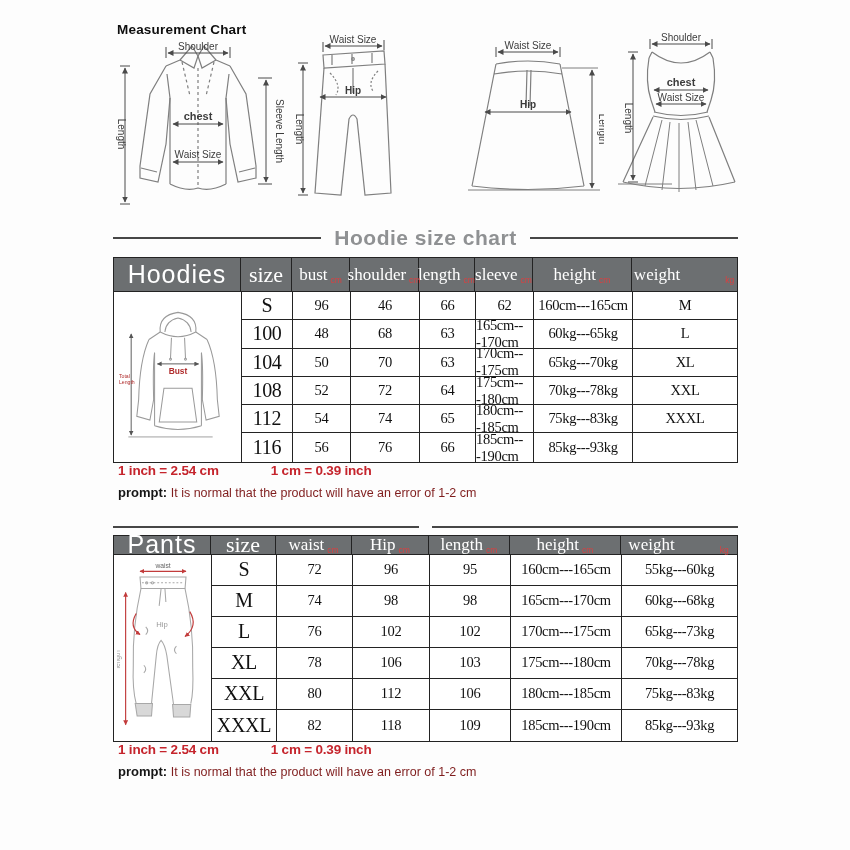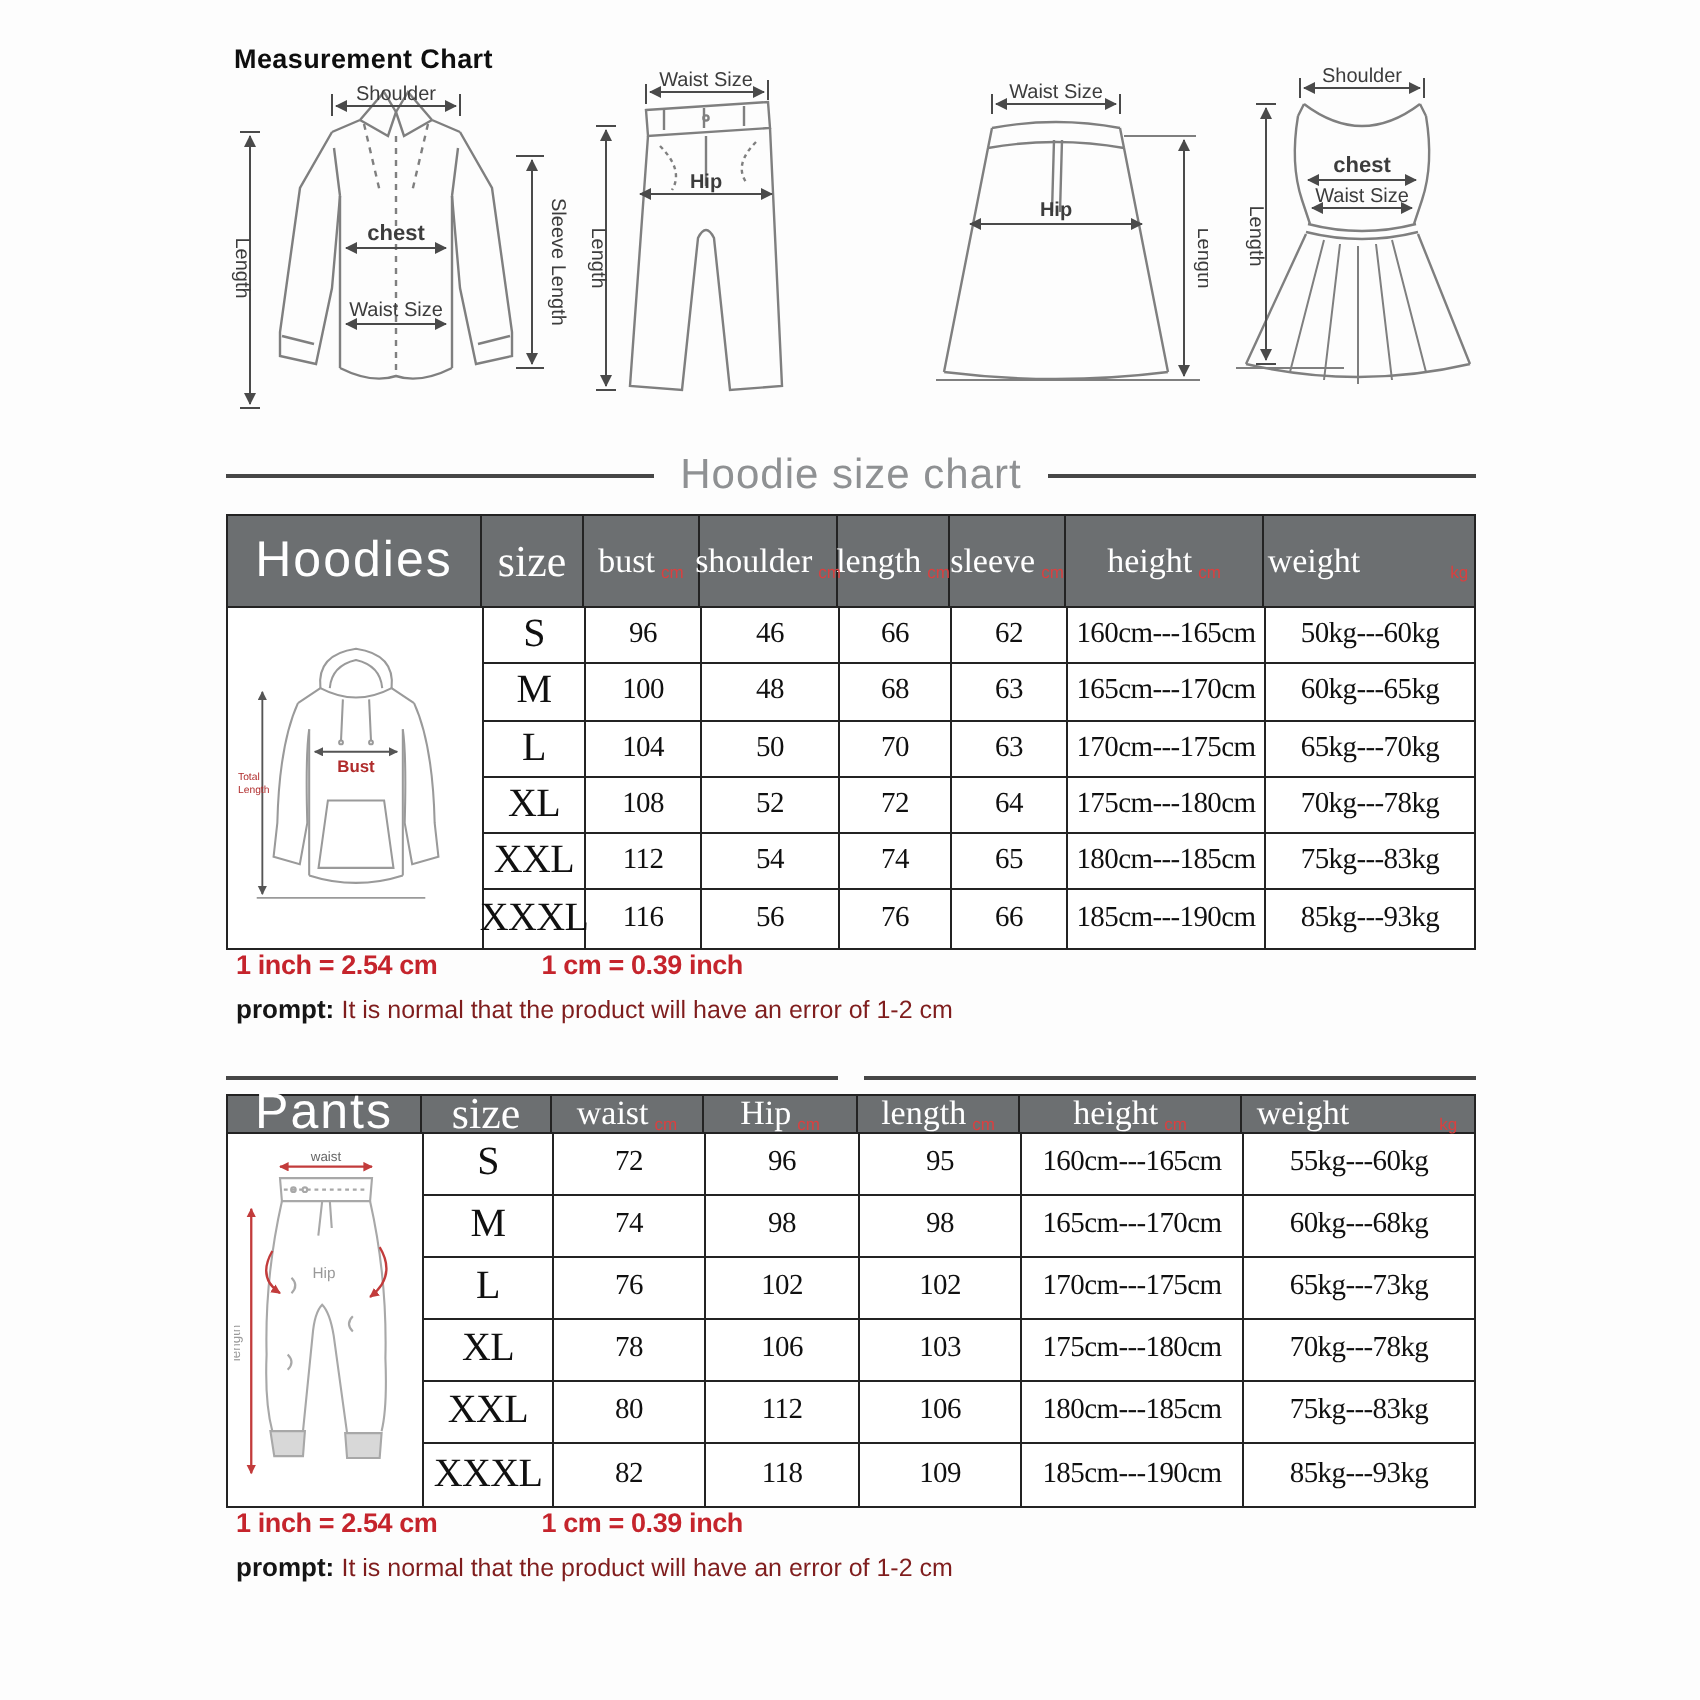--- a/index.html
+++ b/index.html
@@ -6,33 +6,33 @@
   .page{position:relative;width:850px;height:850px;background:#fdfdfd;font-family:"Liberation Sans",sans-serif;overflow:hidden;}
 
   
   .measure-section{position:relative;height:216px;}
   .mc-title{position:absolute;left:117px;top:22px;font-size:13.5px;font-weight:bold;color:#0e0e0e;letter-spacing:.2px;}
   .diag{position:absolute;}
   .diag text{font-family:"Liberation Sans",sans-serif;fill:#3c3c3c;}
 
   
   .chart-block{width:625px;margin-left:113px;}
-  .title-row{display:flex;align-items:center;gap:13px;}
+  .title-row{display:flex;align-items:center;gap:13px;font-weight:bold;}
   .title-row .rule{flex:1;height:2px;background:#474747;}
   .chart-title{font-size:21px;color:#8f9193;white-space:nowrap;letter-spacing:.5px;}
   .hoodie-title-row{margin-top:10px;}
   .pants-title-row{margin-top:26px;}
 
   .size-table{border:1px solid #232323;margin-top:7px;background:#fff;}
   .thead{display:grid;background:#6c6f71;color:#fff;border-bottom:1px solid #232323;}
   .hoodie-head{grid-template-columns:127px 51px 58px 69px 56px 58px 99px 104px;}
   .pants-head{grid-template-columns:97px 65px 76px 77px 81px 111px 115px;}
   .th{display:flex;align-items:center;justify-content:center;border-right:1px solid #232323;}
   .th:last-child{border-right:none;gap:42px;}
-  .hoodie-head .th{height:45px;}
+  .hoodie-head .th{height:33px;}
   .pants-head .th{height:18px;}
   .th.product{font-size:25px;letter-spacing:1px;font-weight:400;}
   .th.size-h{font-size:22px;font-family:"Liberation Serif",serif;}
   .th.meas{font-family:"Liberation Serif",serif;font-size:17px;}
   .unit{color:#d94040;font-size:8.5px;margin-left:3px;transform:translateY(5px);font-family:"Liberation Sans",sans-serif;}
 
   .tbody{display:flex;}
   .illus-cell{border-right:1px solid #232323;display:flex;align-items:center;justify-content:center;}
   .hoodie-illus{width:127px;}
   .pants-illus{width:97px;}
@@ -246,21 +246,20 @@
             <text x="0" y="84" font-size="5.5" fill="#b02c2c">Length</text>
           </svg>
         </div>
         <div class="body-grid hoodie-grid">
             <div class="tcell">S</div>
             <div class="tcell">96</div>
             <div class="tcell">46</div>
             <div class="tcell">66</div>
             <div class="tcell">62</div>
             <div class="tcell">160cm---165cm</div>
-            <div class="tcell">50kg---60kg</div>
             <div class="tcell">M</div>
             <div class="tcell">100</div>
             <div class="tcell">48</div>
             <div class="tcell">68</div>
             <div class="tcell">63</div>
             <div class="tcell">165cm---170cm</div>
             <div class="tcell">60kg---65kg</div>
             <div class="tcell">L</div>
             <div class="tcell">104</div>
             <div class="tcell">50</div>

